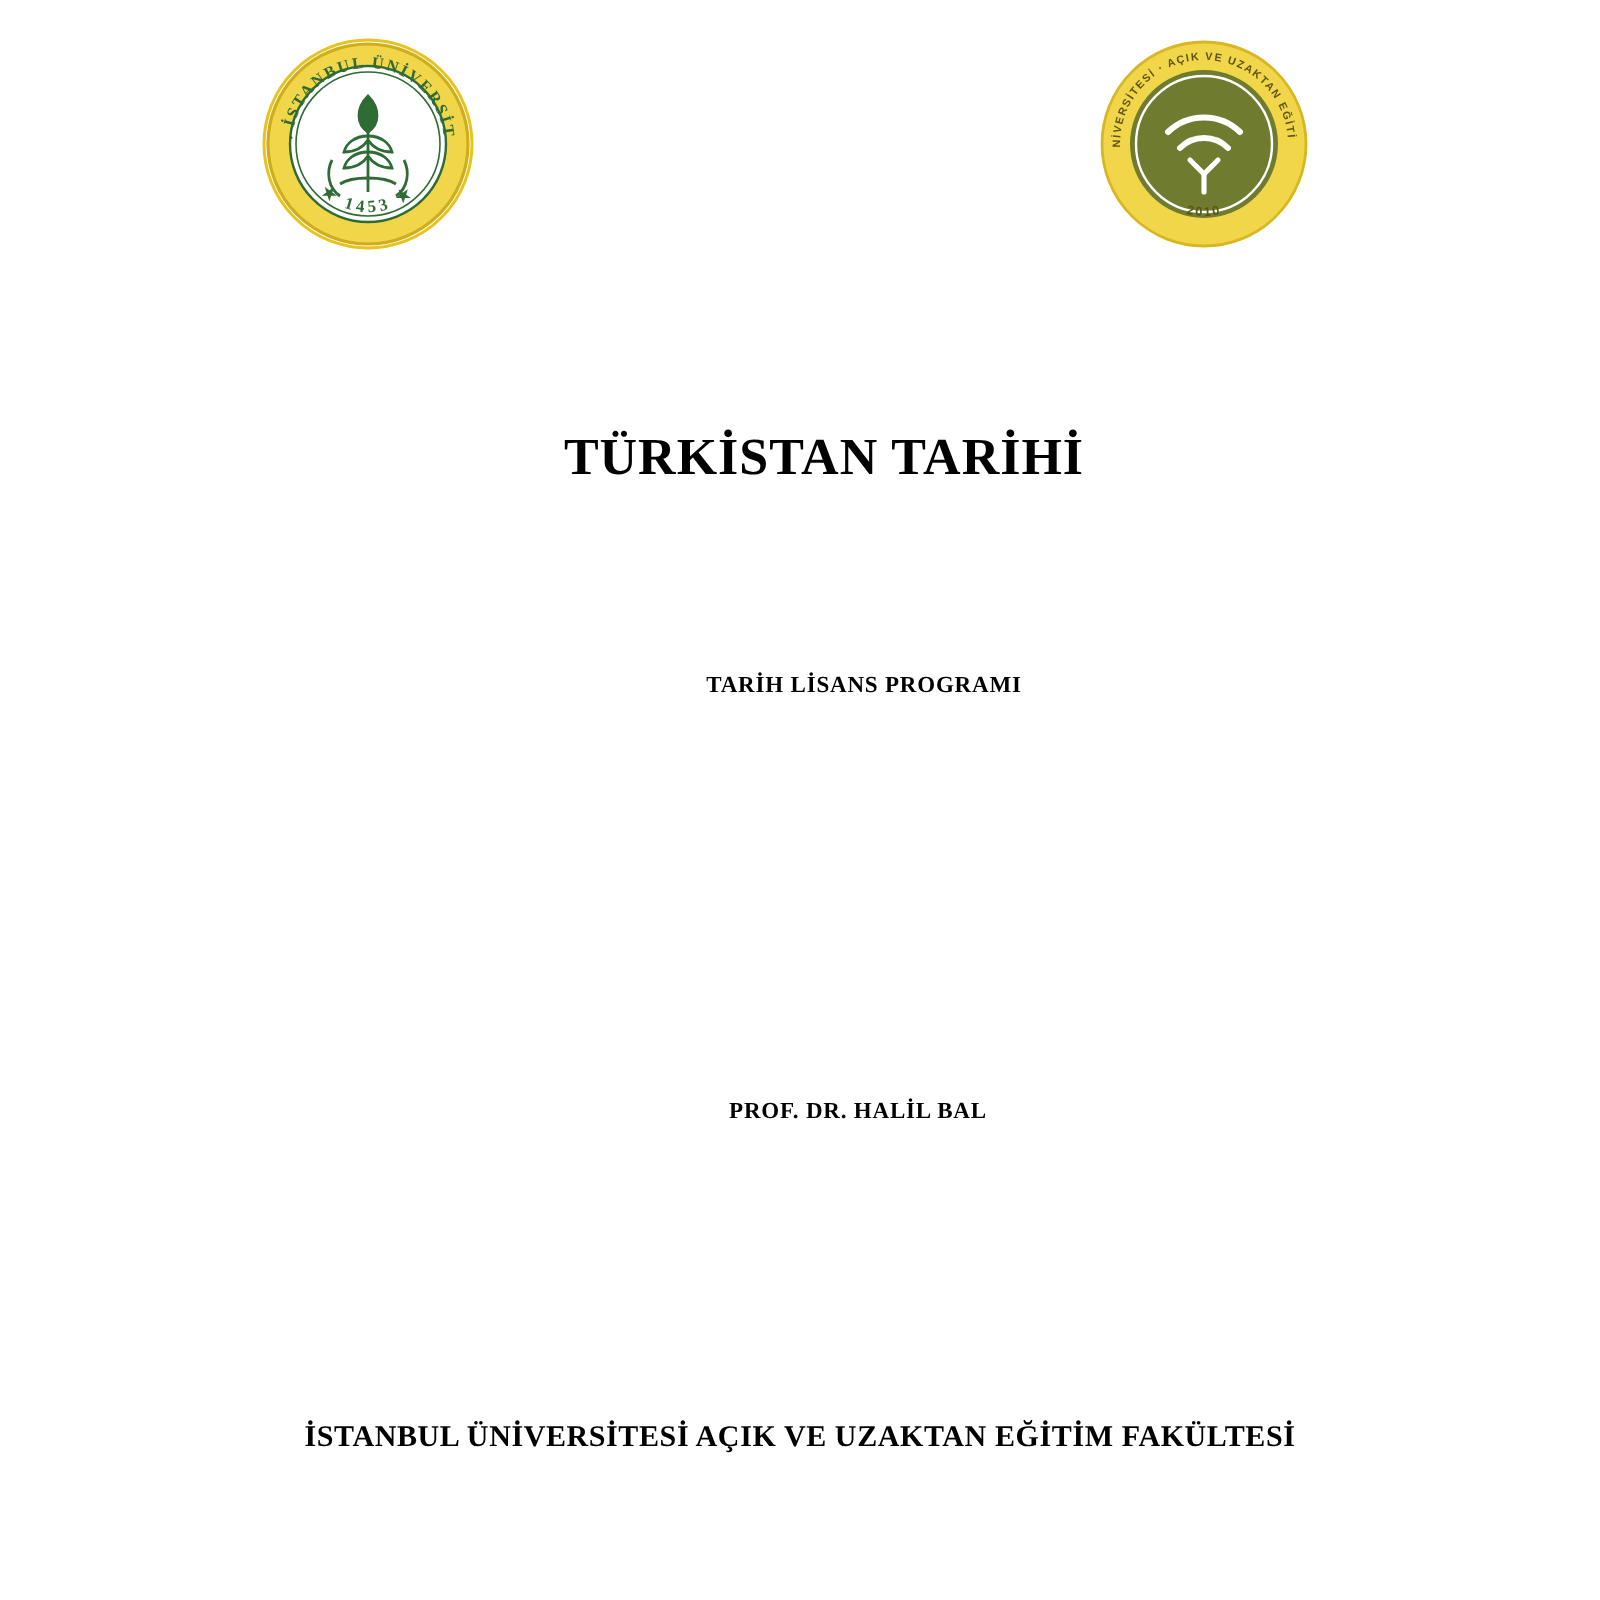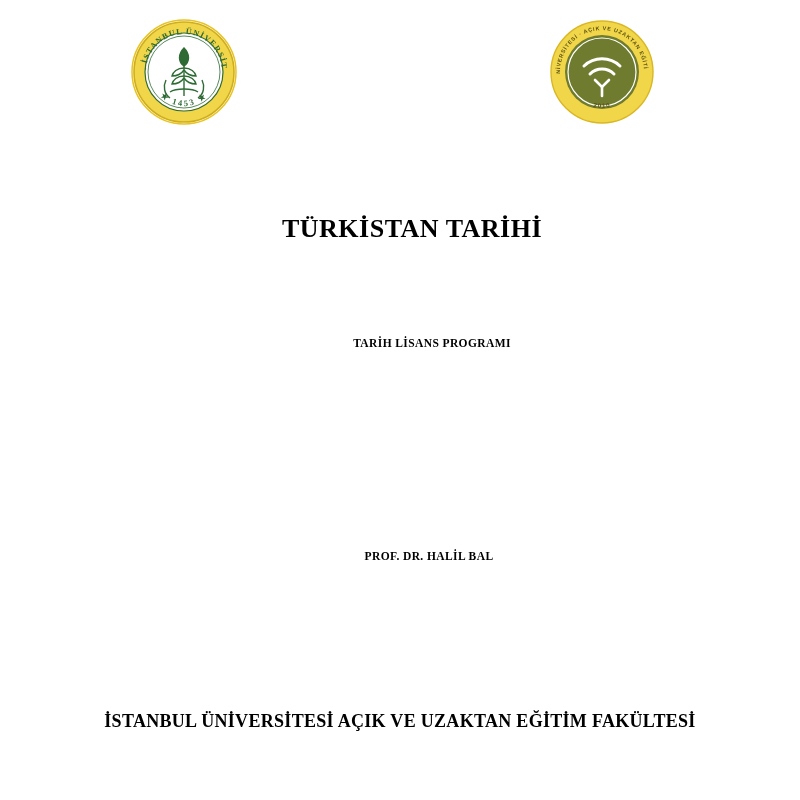--- a/index.html
+++ b/index.html
@@ -72,21 +72,21 @@
     font-weight: bold;
     letter-spacing: 0.4px;
     padding-left: 29px;
   }
   .faculty-line {
     position: absolute;
     left: 0;
     top: 711px;
     width: 800px;
     text-align: center;
-    font-size: 18px;
+    font-size: 15px;
     font-weight: bold;
     letter-spacing: 0.3px;
   }
 </style>
 </head>
 <body>
 
 <div class="page">
 
   <div class="logo-left">

